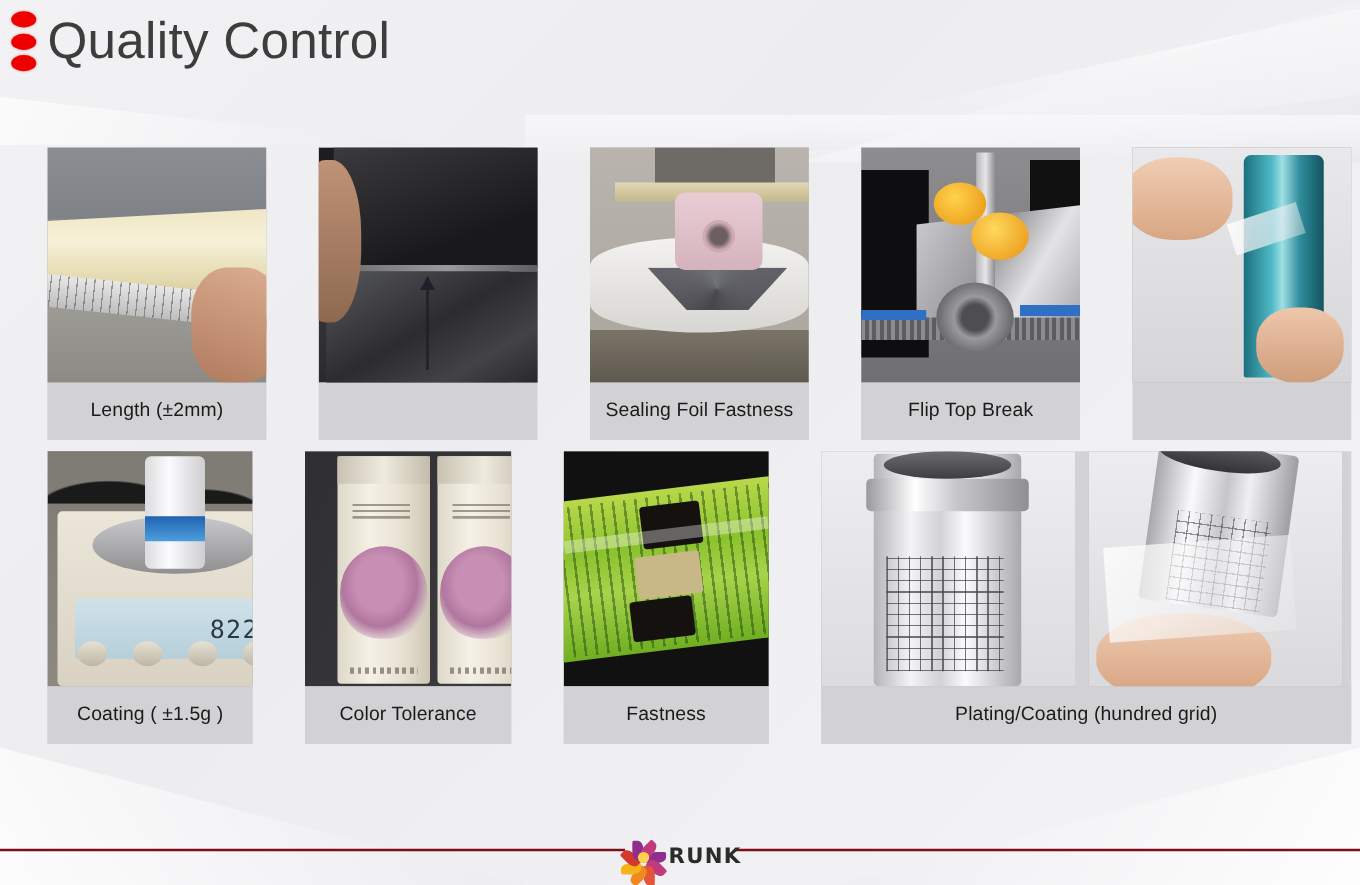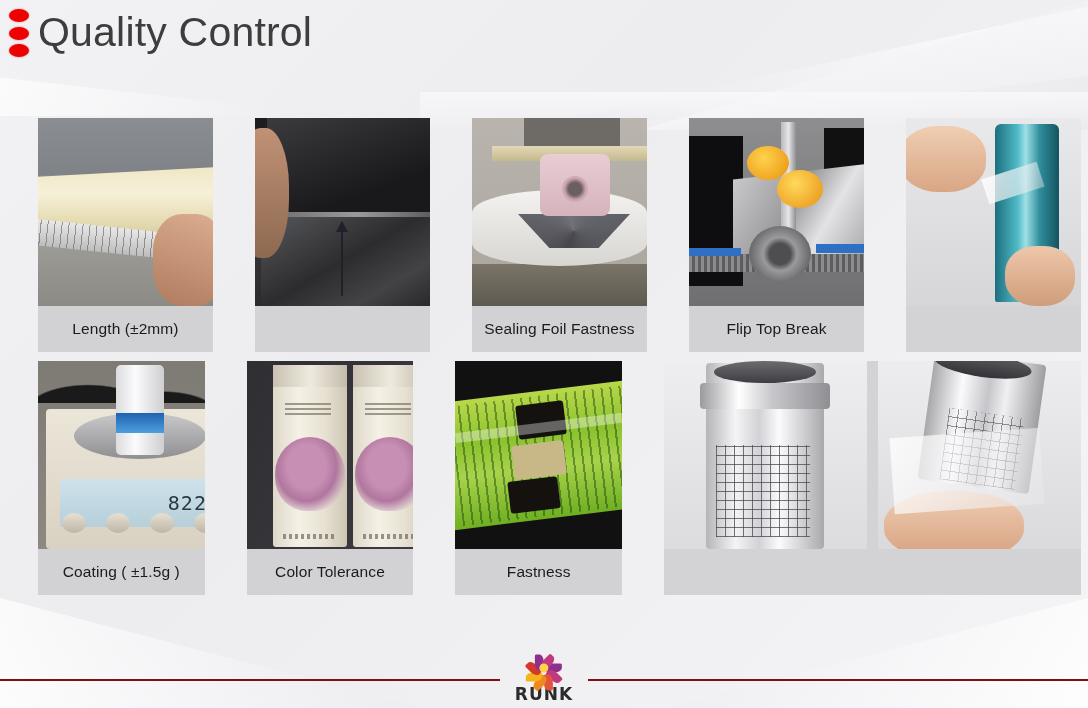--- a/index.html
+++ b/index.html
@@ -195,21 +195,21 @@
     background:linear-gradient(120deg,rgba(255,255,255,.78),rgba(232,232,236,.5));transform:rotate(-4deg);}
   .p10 .hand{position:absolute;left:6px;bottom:-12px;width:140px;height:70px;border-radius:46%;
     background:linear-gradient(180deg,#f0cdb3,#d5a07e);}
 
   
   .footer{position:absolute;left:0;bottom:0;width:100%;height:56px;}
   .rule{position:absolute;bottom:27px;height:2px;background:#7e0f18;}
   .rule-l{left:0;width:500px;}
   .rule-r{right:0;width:500px;}
   .brand{position:absolute;left:50%;bottom:4px;transform:translateX(-50%);
-    display:flex;flex-direction:column;align-items:center;}
+    display:flex;flex-direction:row;align-items:center;}
   .logo-mark{width:40px;height:36px;position:relative;}
   .logo-mark i{position:absolute;left:50%;top:50%;width:16px;height:9px;border-radius:50% 12% 50% 12%;
     transform-origin:0 50%;}
   .logo-text{font-family:"DejaVu Sans",sans-serif;font-size:17px;font-weight:bold;color:#2b2b2b;
     letter-spacing:1px;margin-top:-2px;}
 </style>
 </head>
 <body>
 
 <div class="bg-base"></div>
@@ -372,20 +372,21 @@
         <div class="photo">
           <div class="ph p10">
               <div class="cap"></div>
               <div class="rim"></div>
               <div class="grid"></div>
               <div class="hand"></div>
               <div class="tape"></div>
             </div>
         </div>
       </div>
+      <div class="caption cap-wide">Plating/Coating (hundred grid)</div>
     </div>
   </div>
 </div>
 
 <div class="footer">
   <div class="rule rule-l"></div>
   <div class="rule rule-r"></div>
   <div class="brand">
     <div class="logo-mark">
         <i style="background: rgb(142, 47, 142); transform: rotate(0deg) translate(2px, -50%);"></i>

